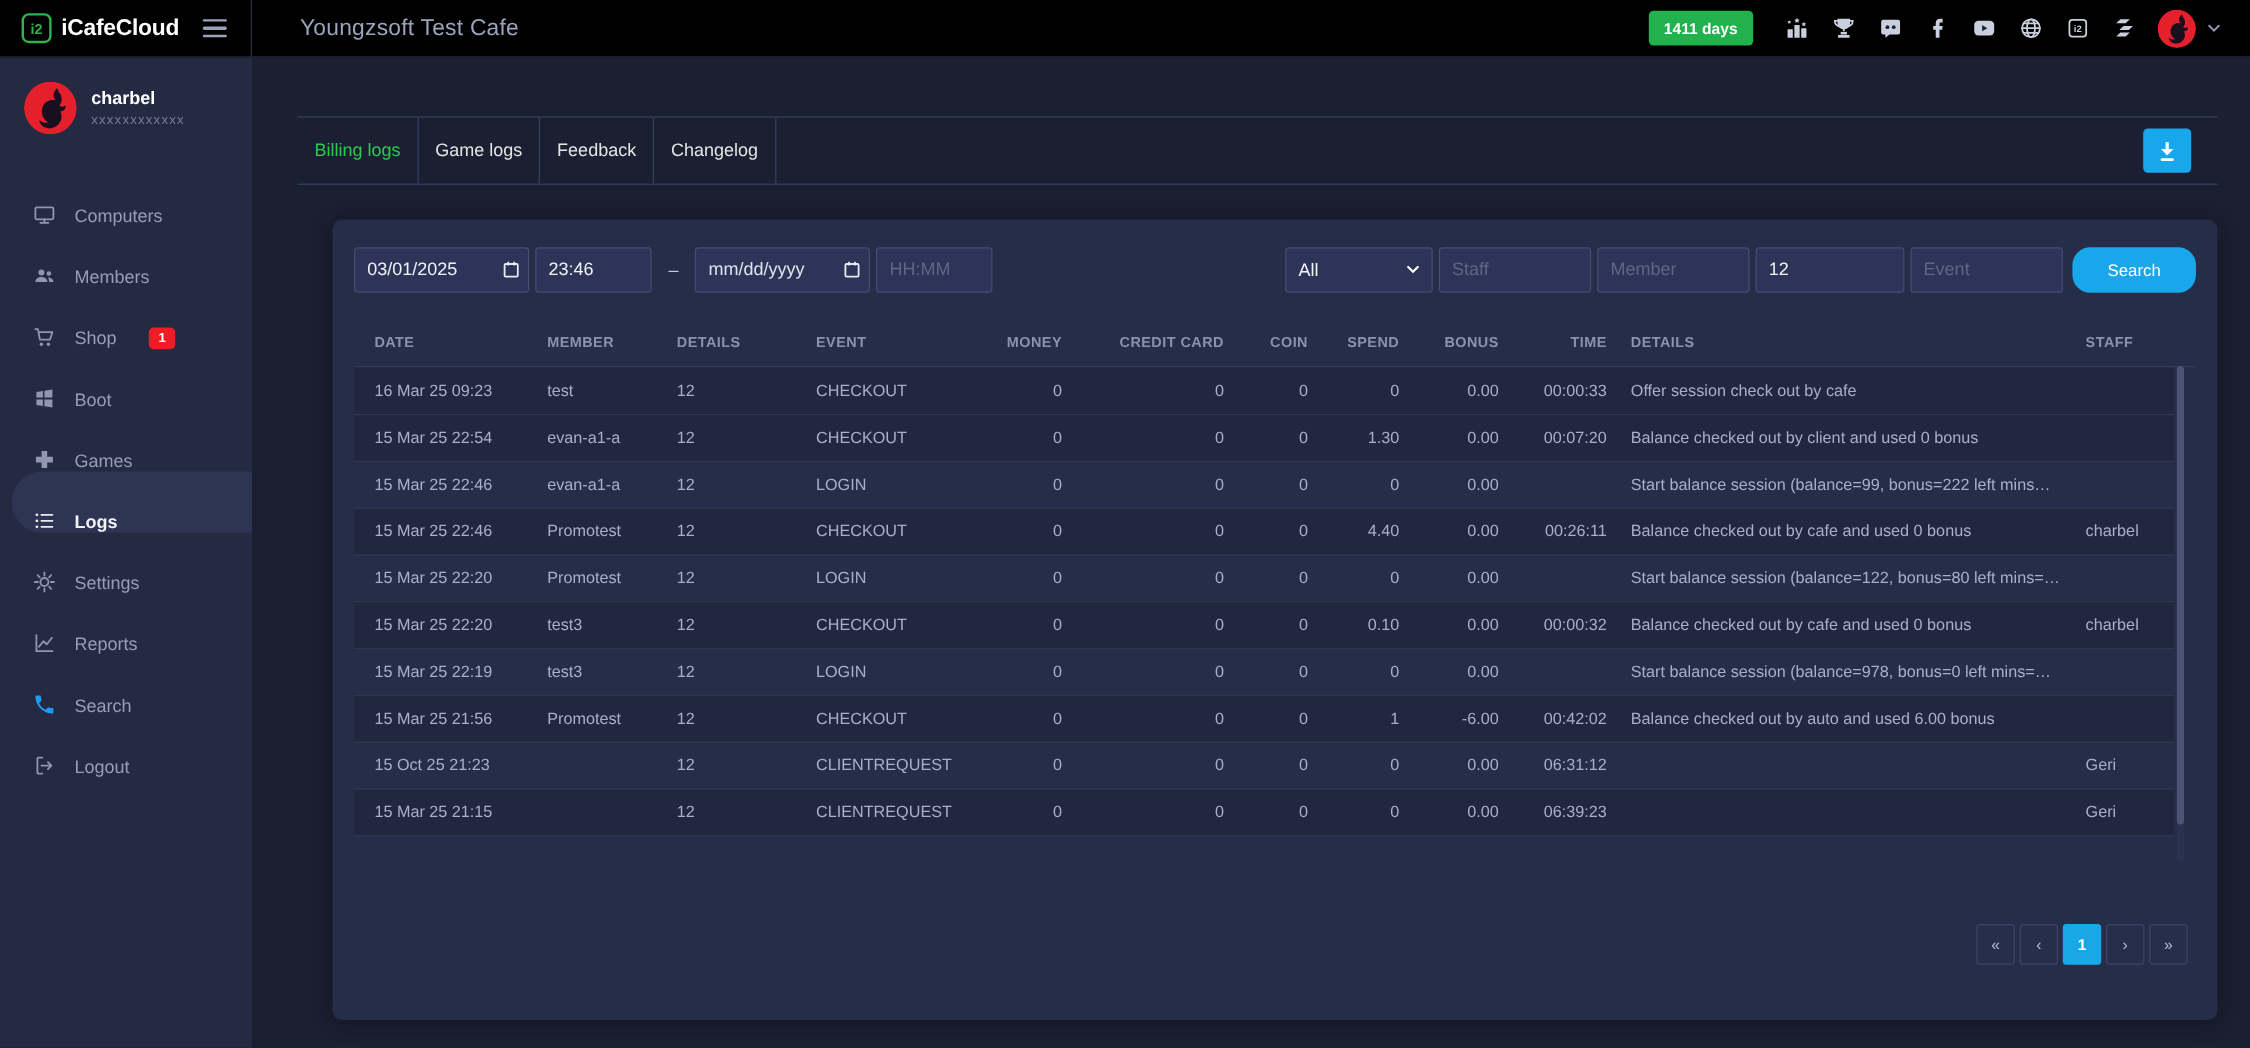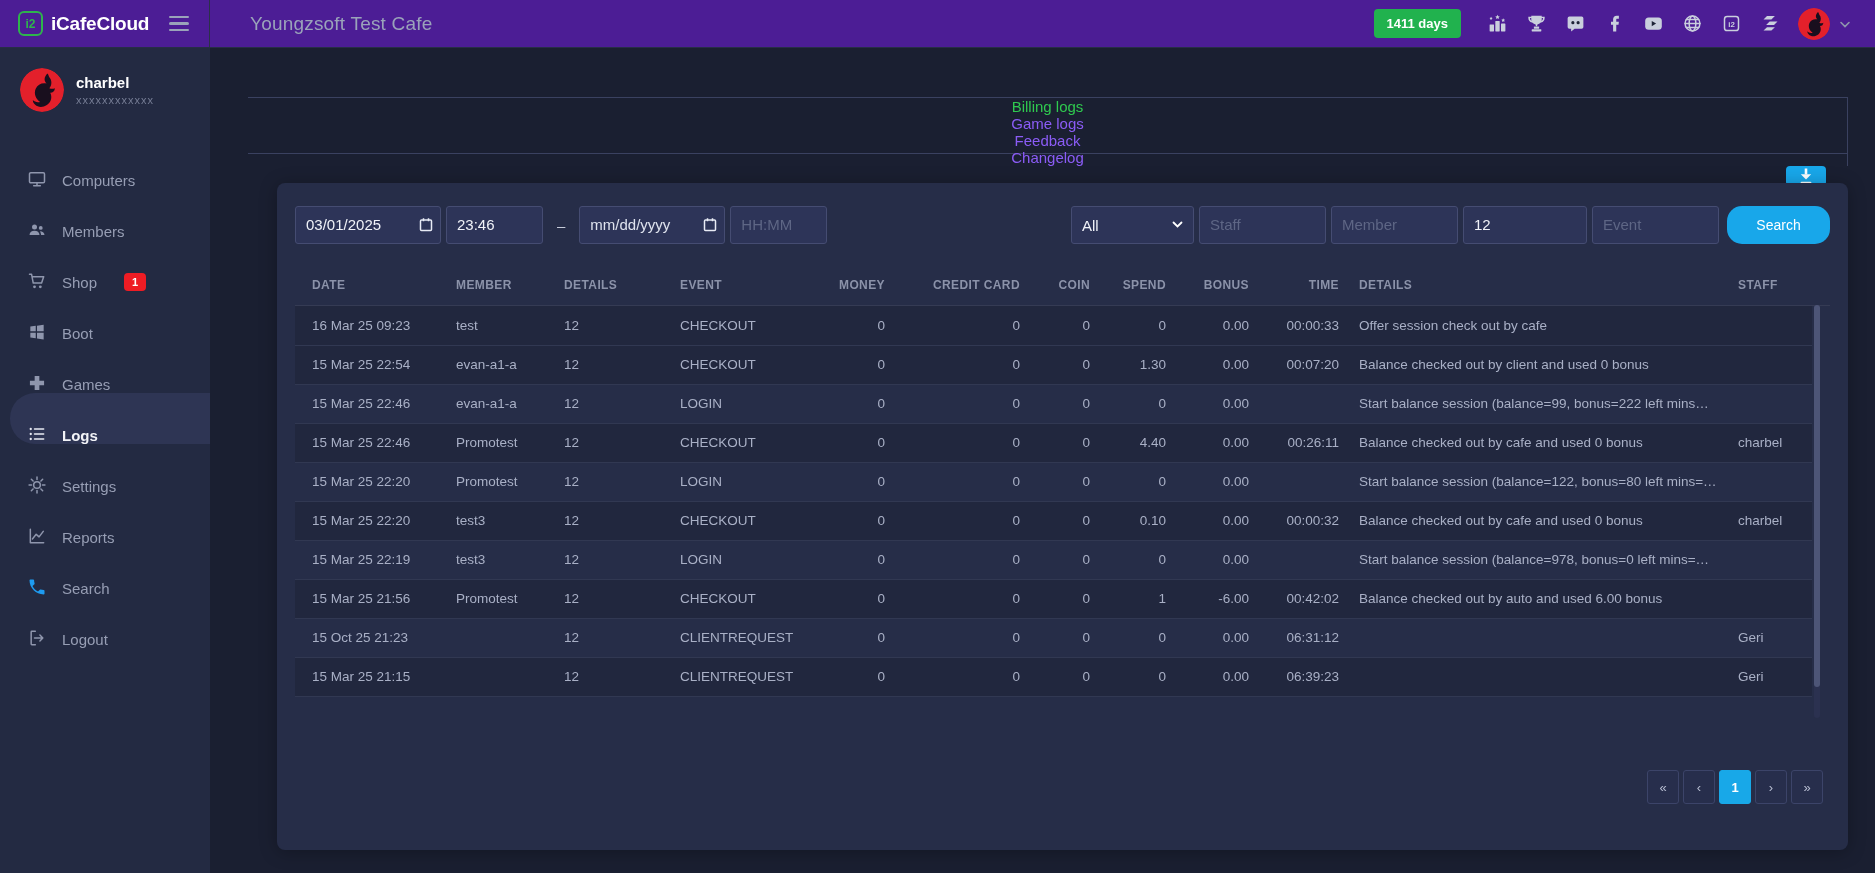--- a/index.html
+++ b/index.html
@@ -1,20 +1,20 @@
 <!DOCTYPE html>
 <html><head>
 <meta charset="utf-8">
 <style>
   * { margin:0; padding:0; box-sizing:border-box; }
   html,body { width:1875px; height:873px; overflow:hidden; }
   body { font-family:"Liberation Sans", sans-serif; background:#1a1f31; color:#a9b0c6; position:relative; }
 
   
-  .header { position:absolute; top:0; left:0; width:100%; height:48px; background:#4c1d95;
+  .header { position:absolute; top:0; left:0; width:100%; height:48px; background:#000000;
             border-bottom:1px solid #272e46; display:flex; align-items:center; z-index:5; }
   .brand-area { width:210px; height:100%; display:flex; align-items:center; justify-content:space-between;
                 padding:0 20px 0 18px; border-right:1px solid #2b3148; }
   .brand { display:flex; align-items:center; gap:8px; }
   .brand-badge { width:25px; height:25px; border:2.5px solid #2eb44c; border-radius:6px; color:#2eb44c;
                  font-weight:bold; font-size:12px; display:flex; align-items:center; justify-content:center; }
   .brand-name { color:#ffffff; font-size:19px; font-weight:bold; letter-spacing:-0.2px; }
   .burger { display:flex; flex-direction:column; gap:4px; cursor:pointer; }
   .burger span { display:block; width:20px; height:2.5px; background:#9aa3ba; border-radius:2px; }
   .cafe-title { margin-left:40px; font-size:19px; color:#9aa3ba; letter-spacing:.2px; }
@@ -39,23 +39,23 @@
   .menu-item.active { background:#2e3554; margin-left:10px; padding-left:17px;
                       border-radius:25px 0 0 25px; color:#f2f3f7; font-weight:bold; }
   .shop-badge { background:#ee1c24; color:#fff; font-size:11px; font-weight:bold;
                 padding:3px 8px; border-radius:4px; margin-left:12px; }
 
   
   .main { position:absolute; top:48px; left:210px; right:0; bottom:0; background:#1a1f31; }
 
   .tabstrip { position:absolute; top:49px; left:38px; right:27px; height:57px;
               border-top:1px solid #3a4160; border-bottom:1px solid #3a4160;
-              display:flex; align-items:stretch;flex-direction:column; }
+              display:flex; align-items:stretch; }
   .tab { padding:0 14px; min-width:74px; display:flex; align-items:center; justify-content:center;
-         border-right:1px solid #3a4160; color:#8b5cf6; font-size:15px; cursor:pointer; }
+         border-right:1px solid #3a4160; color:#e5e5e5; font-size:15px; cursor:pointer; }
   .tab.active { color:#2fc94f; }
   .dl-btn { margin-left:auto; align-self:center; width:40px; height:37px; background:#18a7ea;
             border:none; border-radius:4px; display:flex; align-items:center; justify-content:center;
             cursor:pointer; margin-right:22px; }
 
   .panel { position:absolute; left:67px; right:27px; top:135px; bottom:23px; background:#262d48;
            border-radius:8px; padding:22px 18px 0 18px; box-shadow:0 2px 18px rgba(0,0,0,.28); }
 
   
   .filter-row { display:flex; align-items:center; height:40px; margin-bottom:20px; gap:5px; }

